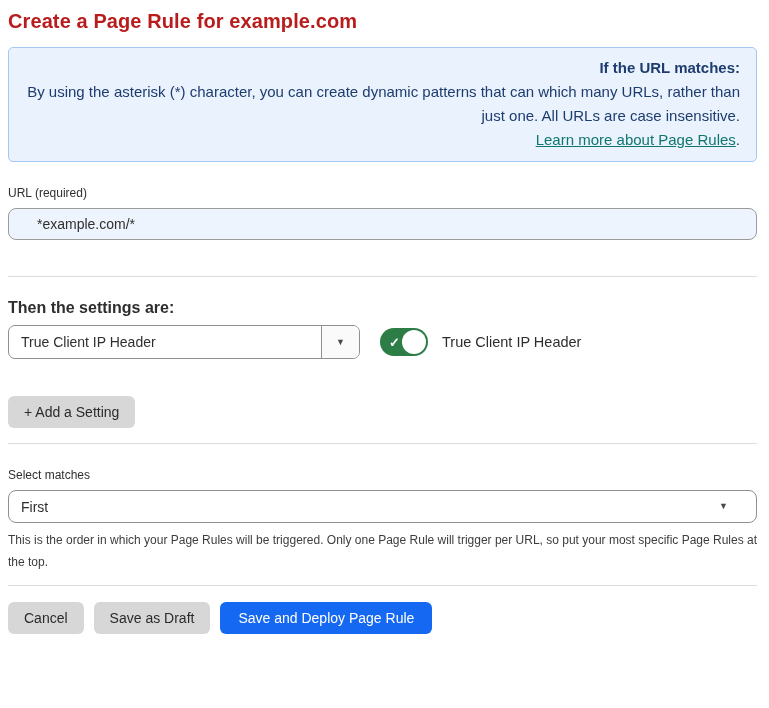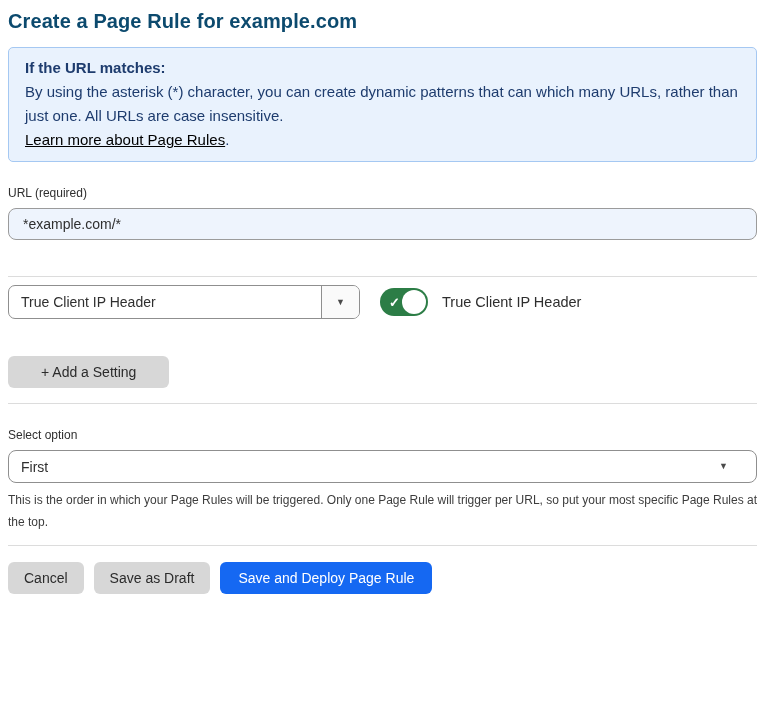--- a/index.html
+++ b/index.html
@@ -5,44 +5,45 @@
   html, body { margin: 0; padding: 0; background: #ffffff; }
   body {
     width: 769px; height: 708px;
     font-family: "Liberation Sans", sans-serif;
     color: #2f2f2f;
     box-sizing: border-box;
   }
   .container { padding: 8px 12px 0 8px; box-sizing: border-box; }
 
   .page-title {
-    font-size: 20px; font-weight: 700; color: #0c4a6e;
+    font-size: 20px; font-weight: 700; color: #b91c1c;
     margin: 2px 0 0 0; letter-spacing: 0.1px;
   }
 
   .info-box {
     margin-top: 14px;
     background: #e9f2fd;
     border: 1px solid #a5c8f2;
     border-radius: 5px;
     padding: 8px 16px 9px 16px;
     font-size: 15px; line-height: 24px;
     color: #1e3c6e;
+    text-align: right;
   }
   .info-heading { font-weight: 700; }
-  .learn-more { color: #000000; text-decoration: underline; cursor: pointer; }
+  .learn-more { color: #0f766e; text-decoration: underline; cursor: pointer; }
 
   .field-label { font-size: 12px; color: #2f2f2f; margin-top: 24px; }
 
   .url-input {
     display: block; width: 100%; box-sizing: border-box;
     margin-top: 8px; height: 32px;
     background: #eef4fd;
     border: 1px solid #9b9b9b; border-radius: 8px;
-    padding: 0 14px; font-size: 14px; color: #2f2f2f;
+    padding: 0 28px; font-size: 14px; color: #2f2f2f;
     font-family: "Liberation Sans", sans-serif;
   }
 
   .divider { border: none; border-top: 1px solid #dcdcdc; margin: 0; }
   .divider-1 { margin-top: 36px; }
   .divider-2 { margin-top: 15px; }
   .divider-3 { margin-top: 12px; }
 
   .section-heading { font-size: 16px; font-weight: 700; color: #2e2e2e; margin-top: 22px; }
 
@@ -73,21 +74,21 @@
   .toggle .knob {
     position: absolute; right: 2px; top: 2px;
     width: 24px; height: 24px; border-radius: 50%; background: #ffffff;
   }
   .toggle-label { margin-left: 14px; font-size: 14.5px; color: #2e2e2e; }
 
   .add-setting-btn {
     margin-top: 37px; display: inline-block;
     background: #d7d7d7; color: #2b2b2b;
     border: none; border-radius: 6px;
-    padding: 8px 33px; font-size: 14px; cursor: pointer;
+    padding: 8px 16px; font-size: 14px; cursor: pointer;
     font-family: "Liberation Sans", sans-serif;
   }
 
   .order-select {
     width: 100%; box-sizing: border-box; height: 33px;
     margin-top: 8px; background: #ffffff;
     border: 1px solid #8f8f8f; border-radius: 8px;
     display: flex; align-items: center; justify-content: space-between;
     padding: 0 28px 0 12px; cursor: pointer;
   }
@@ -115,20 +116,21 @@
     <div class="info-heading">If the URL matches:</div>
     <span>By using the asterisk (*) character, you can create dynamic patterns that can which many URLs, rather than just one. All URLs are case insensitive.</span>
     <div><a class="learn-more">Learn more about Page Rules</a><span>.</span></div>
   </div>
 
   <div class="field-label">URL (required)</div>
   <input class="url-input" type="text" value="*example.com/*" style="">
 
   <hr class="divider divider-1">
 
+  <div class="section-heading">Then the settings are:</div>
 
 
   <div class="setting-row">
     <div class="setting-select">
       <span class="select-value">True Client IP Header</span>
       <span class="select-caret-box">
           <span class="caret">▼</span>
         </span>
     </div>
     <div class="toggle">
@@ -136,21 +138,21 @@
       <span class="knob"></span>
     </div>
     <span class="toggle-label">True Client IP Header</span>
   </div>
 
   <button class="add-setting-btn">+ Add a Setting</button>
 
   <hr class="divider divider-2">
 
 
-  <div class="field-label">Select option</div>
+  <div class="field-label">Select matches</div>
 
   <div class="order-select">
     <span class="select-value">First</span>
     <span class="caret">▼</span>
   </div>
 
   <div class="help-text">This is the order in which your Page Rules will be triggered. Only one Page Rule will trigger per URL, so put your most specific Page Rules at the top.</div>
 
   <hr class="divider divider-3">
 

